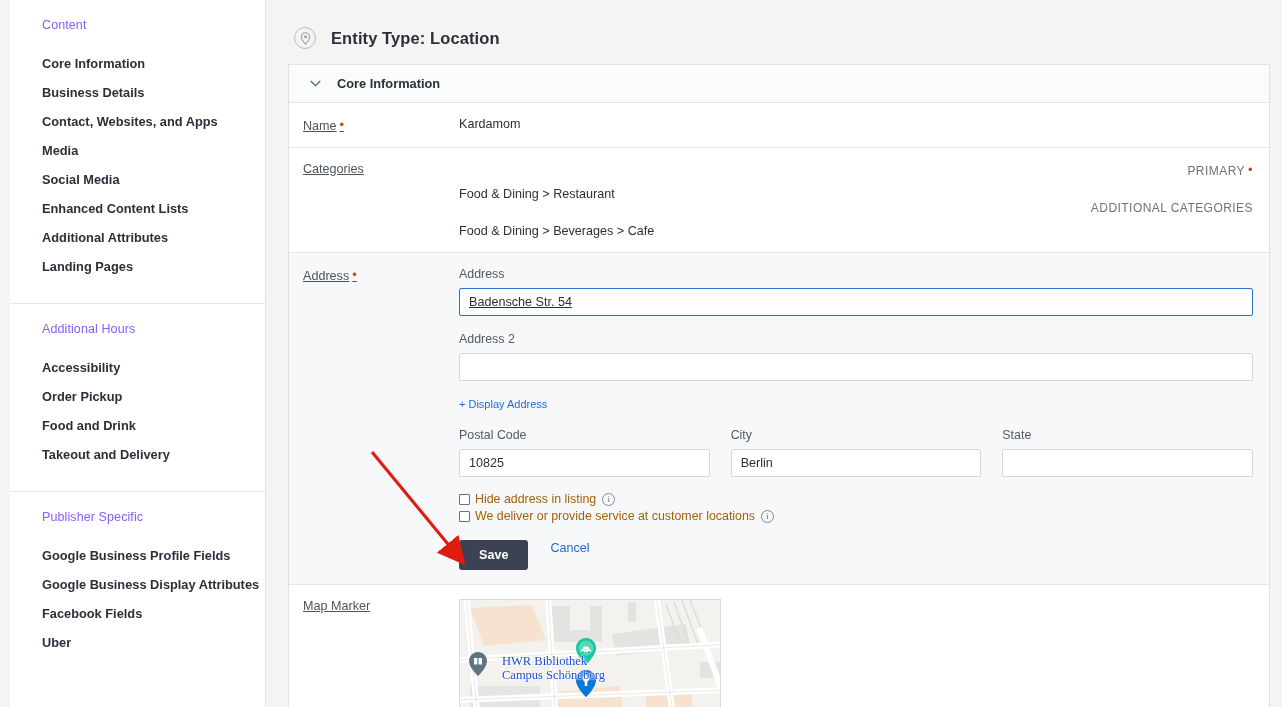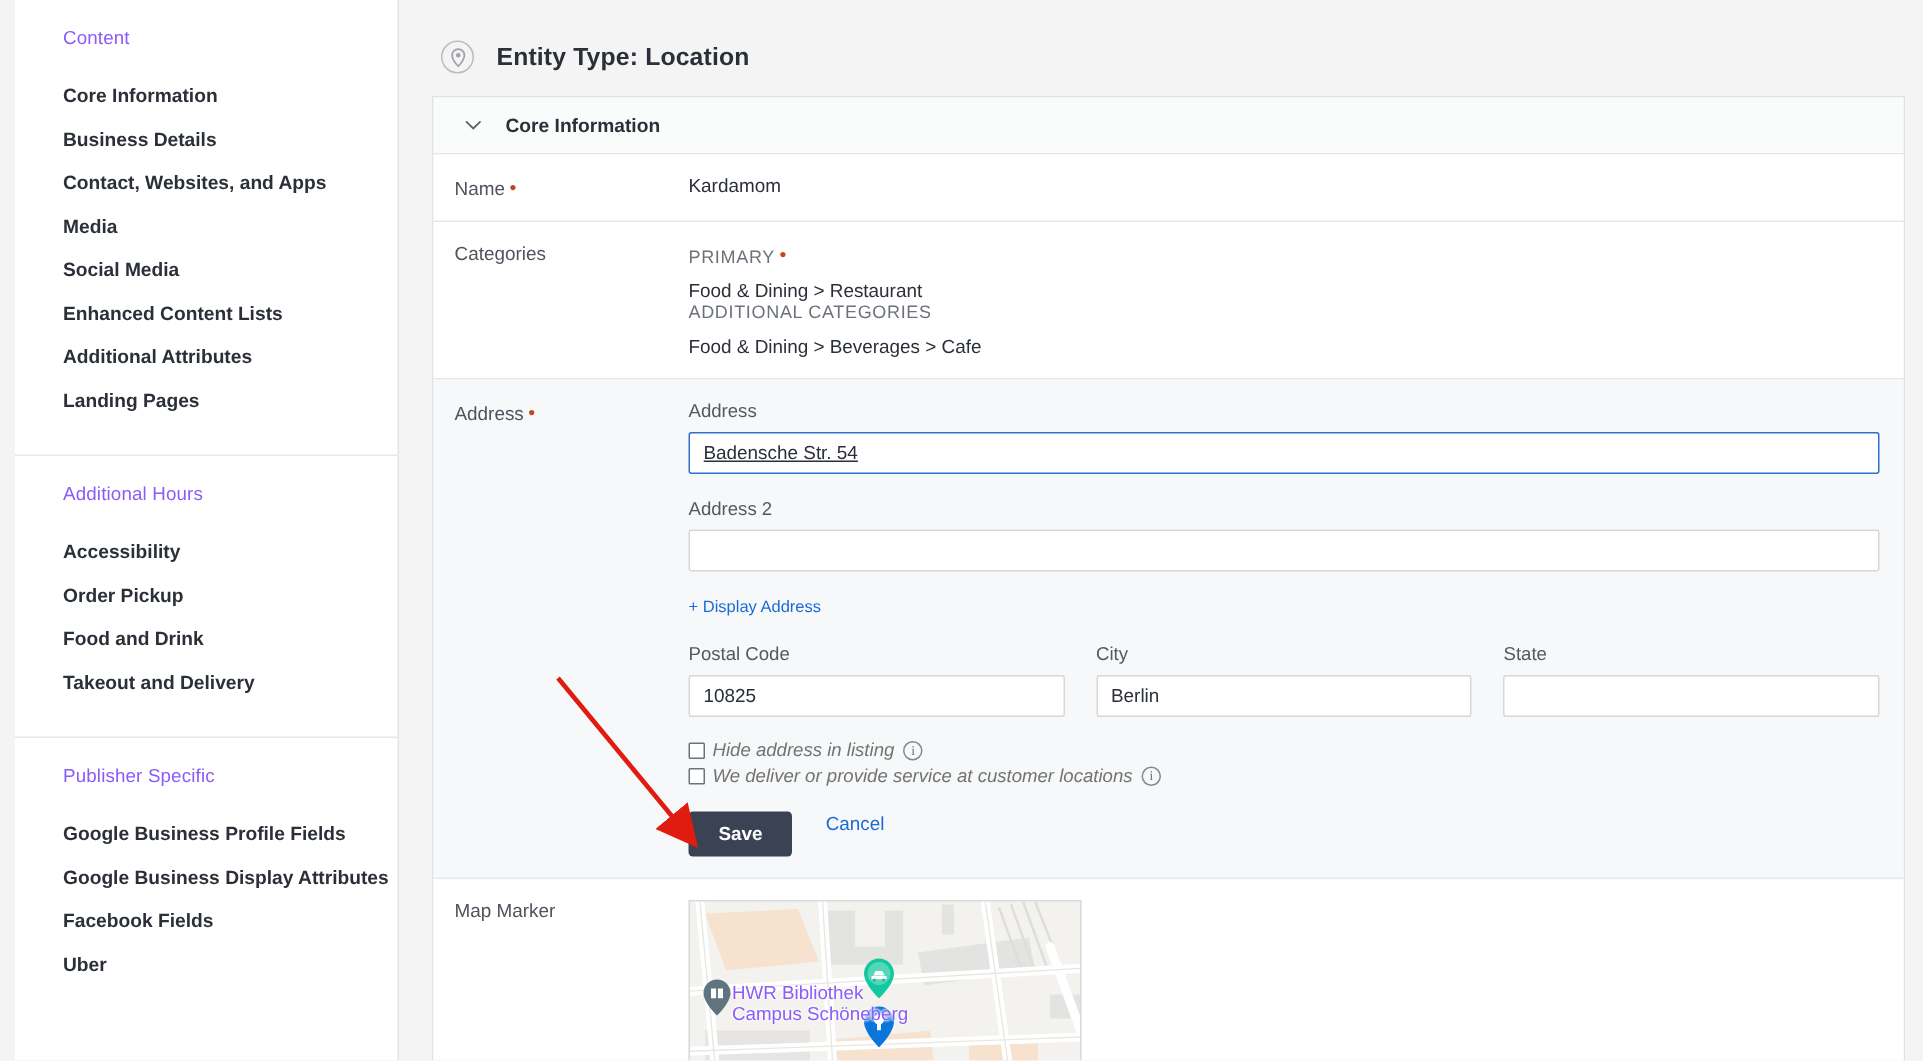--- a/index.html
+++ b/index.html
@@ -93,34 +93,36 @@
   #card-header-title {
     font-size: 12.8px; font-weight: bold; color: #2b3038;
   }
 
   .row { display: flex; border-bottom: 1px solid #e6e7e9; }
   .row .lbl {
     flex: 0 0 170px;
     padding: 14px 0 14px 14px;
     font-size: 12.6px;
     color: #4e545d;
+    text-decoration: underline;
   }
   .row .val {
     flex: 1 1 auto;
     padding: 14px 16px 14px 0;
     font-size: 12.6px;
     color: #2b3038;
   }
   .row.white { background: #ffffff; }
   .row.tint  { background: #f7f8f9; }
   .req { color: #c0481b; font-size: 13px; margin-left: 3px; vertical-align: 1px; }
 
   .cat-head {
     font-size: 12px; color: #6d727a; letter-spacing: .45px;
     margin-bottom: 9px;
+    text-align: right;
   }
   .cat-head.second { }
   .cat-val { font-size: 12.6px; color: #2b3038; }
 
   
   .fl { font-size: 12.4px; color: #54595f; margin-bottom: 7px; display: block; }
   .tin {
     width: 100%; height: 28px;
     border: 1px solid #d6d8da;
     background: #ffffff;
@@ -147,21 +149,21 @@
   .cbrow { display: flex; align-items: center; margin-bottom: 3px; }
   .cb {
     width: 11px; height: 11px;
     border: 1px solid #6d727a;
     background: #fff;
     border-radius: 1px;
     margin-right: 5px;
     flex: 0 0 11px;
     cursor: pointer;
   }
-  .cbl { font-size: 12.4px; color: #737373; margin-right: 6px; font-style: italic; }
+  .cbl { font-size: 12.4px; color: #a16207; margin-right: 6px; }
   .iinfo {
     width: 13px; height: 13px; border-radius: 50%;
     border: 1px solid #85898f;
     display: inline-flex; align-items: center; justify-content: center;
     font-size: 9px; color: #6d727a;
     font-family: "Liberation Serif", serif;
     line-height: 1;
     cursor: pointer;
   }
   .btnrow { display: flex; align-items: flex-start; margin-top: 17px; }
@@ -184,24 +186,24 @@
   .mapbox {
     width: 262px; height: 120px;
     border: 1px solid #d8dadd;
     position: relative; overflow: hidden;
     background: #f2f1ee;
     cursor: pointer;
   }
   .maplabel {
     position: absolute;
     font-size: 12.5px;
-    color: #8b5cf6;
-    font-family: Liberation Sans, sans-serif;
+    color: #1d4ed8;
+    font-family: Liberation Serif, serif;
     line-height: 14px;
-    left: 28px; top: 54px;
+    left: 42px; top: 54px;
     white-space: pre;
     text-shadow: 0 0 2px #fff, 0 0 2px #fff, 0 0 2px #fff;
   }
 
   
   #arrow { position: absolute; left: 0; top: 0; pointer-events: none; }
 </style>
 </head>
 <body>
 

